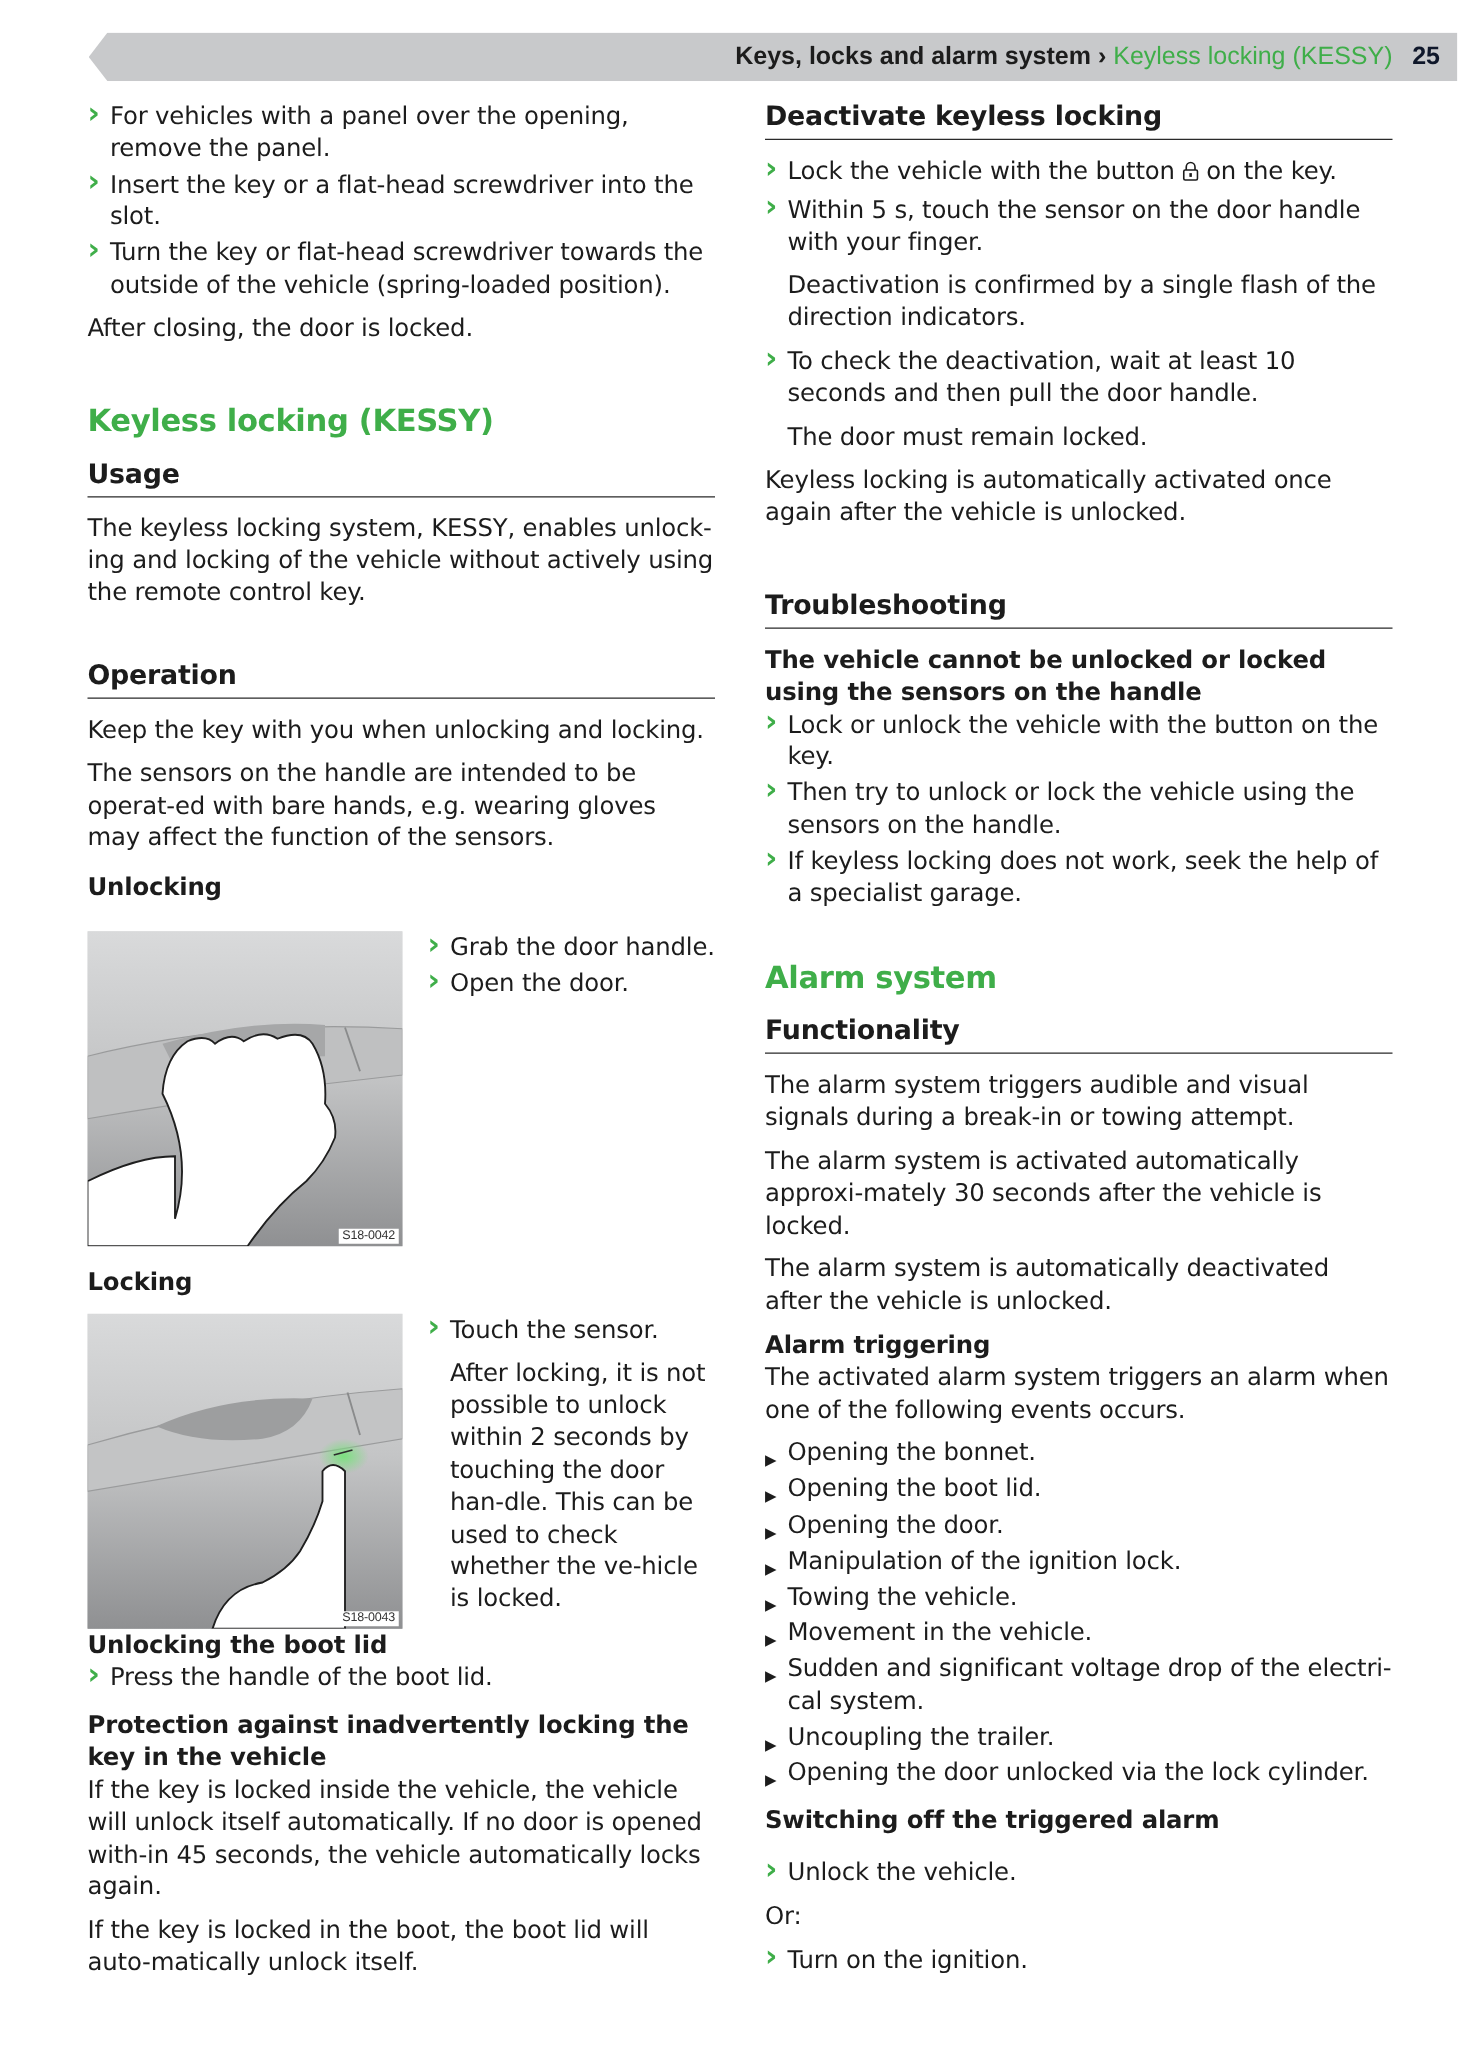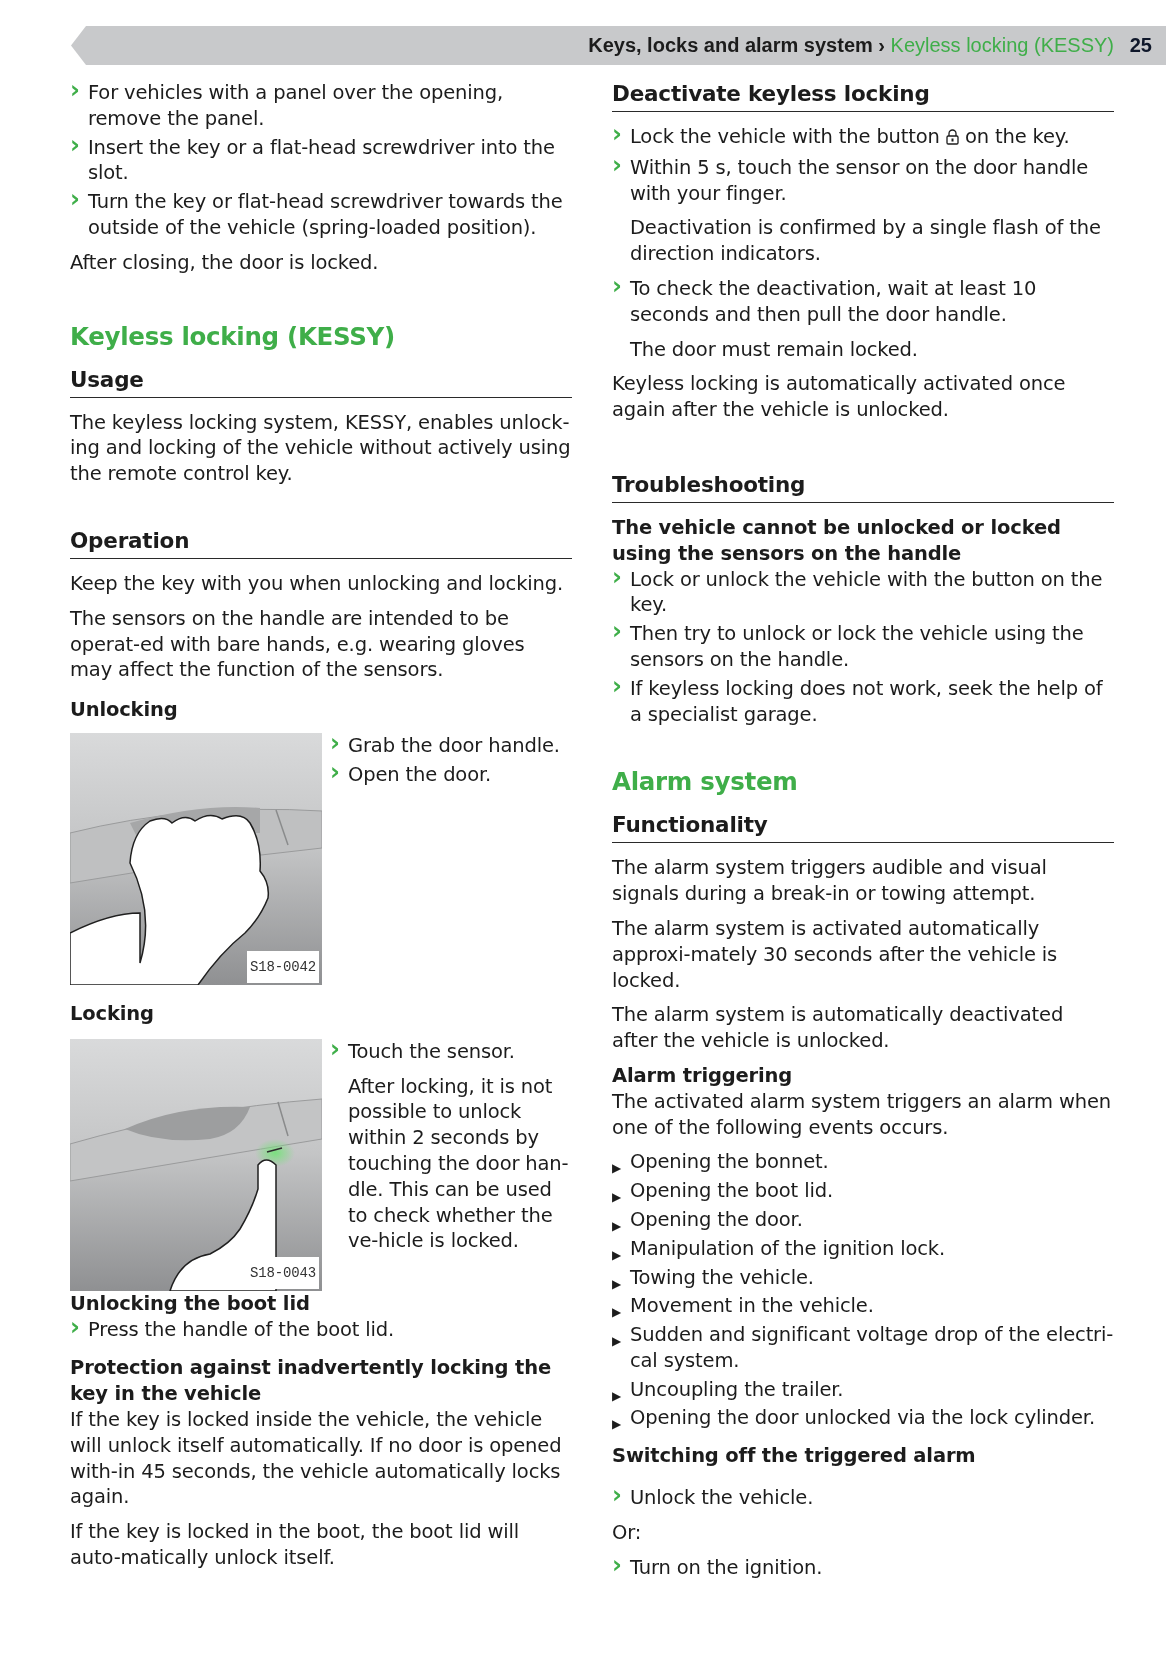--- a/index.html
+++ b/index.html
@@ -47,23 +47,23 @@
   }
   .h-bold { font-weight: bold; font-size: 19.5px; line-height: 25.8px; }
 
   .fig-row { display: flex; gap: 0; }
   .figure {
     position: relative; width: 252px; height: 252px; flex: none; overflow: hidden;
     background: linear-gradient(180deg, #d6d7d8 0%, #c9cacb 35%, #b8b9ba 60%, #8c8d8f 100%);
   }
   .fig-label {
     position: absolute; right: 3px; bottom: 2px; background: #ffffff; color: #333;
-    font-family: Liberation Mono, monospace; font-size: 14px; padding: 10px 3px; line-height: 12px;
+    font-family: Liberation Sans, sans-serif; font-size: 10px; padding: 0 3px; line-height: 12px;
   }
-  .fig-side { padding-left: 8px; width: 250px; }
+  .fig-side { padding-left: 20px; width: 250px; }
   .fig-side .step:first-child { margin-top: 0; }
   .figure svg { position: absolute; left: 0; top: 0; }
 </style>
 </head>
 <body>
 
 <div class="header-bar">
   <div class="header-text">
     <span class="hdr-chapter">Keys, locks and alarm system</span><span class="hdr-sep"> › </span><span class="hdr-section">Keyless locking (KESSY)</span>
   </div>
@@ -78,21 +78,21 @@
 
   <div class="h-green" style="margin-top:46px; margin-bottom:14px;">Keyless locking (KESSY)</div>
 
   <div class="h-rule">Usage</div>
   <p>The keyless locking system, KESSY, enables unlock-ing and locking of the vehicle without actively using the remote control key.</p>
 
   <div class="h-rule" style="margin-top:40px;">Operation</div>
   <p>Keep the key with you when unlocking and locking.</p>
   <p>The sensors on the handle are intended to be operat-ed with bare hands, e.g. wearing gloves may affect the function of the sensors.</p>
 
-  <div class="h-bold" style="margin-top:14px; margin-bottom:10px;">Unlocking</div>
+  <div class="h-bold" style="margin-top:14px; margin-bottom:22px;">Unlocking</div>
   <div class="fig-row">
     <div class="figure">
       <svg width="252" height="252" viewBox="0 0 252 252">
         <defs>
           <linearGradient id="hg1" x1="0" y1="0" x2="0" y2="1">
             <stop offset="0" stop-color="#d9dadb"></stop>
               <stop offset="0.45" stop-color="#c4c5c6"></stop>
               <stop offset="1" stop-color="#8f9092"></stop>
           </linearGradient>
         </defs>

